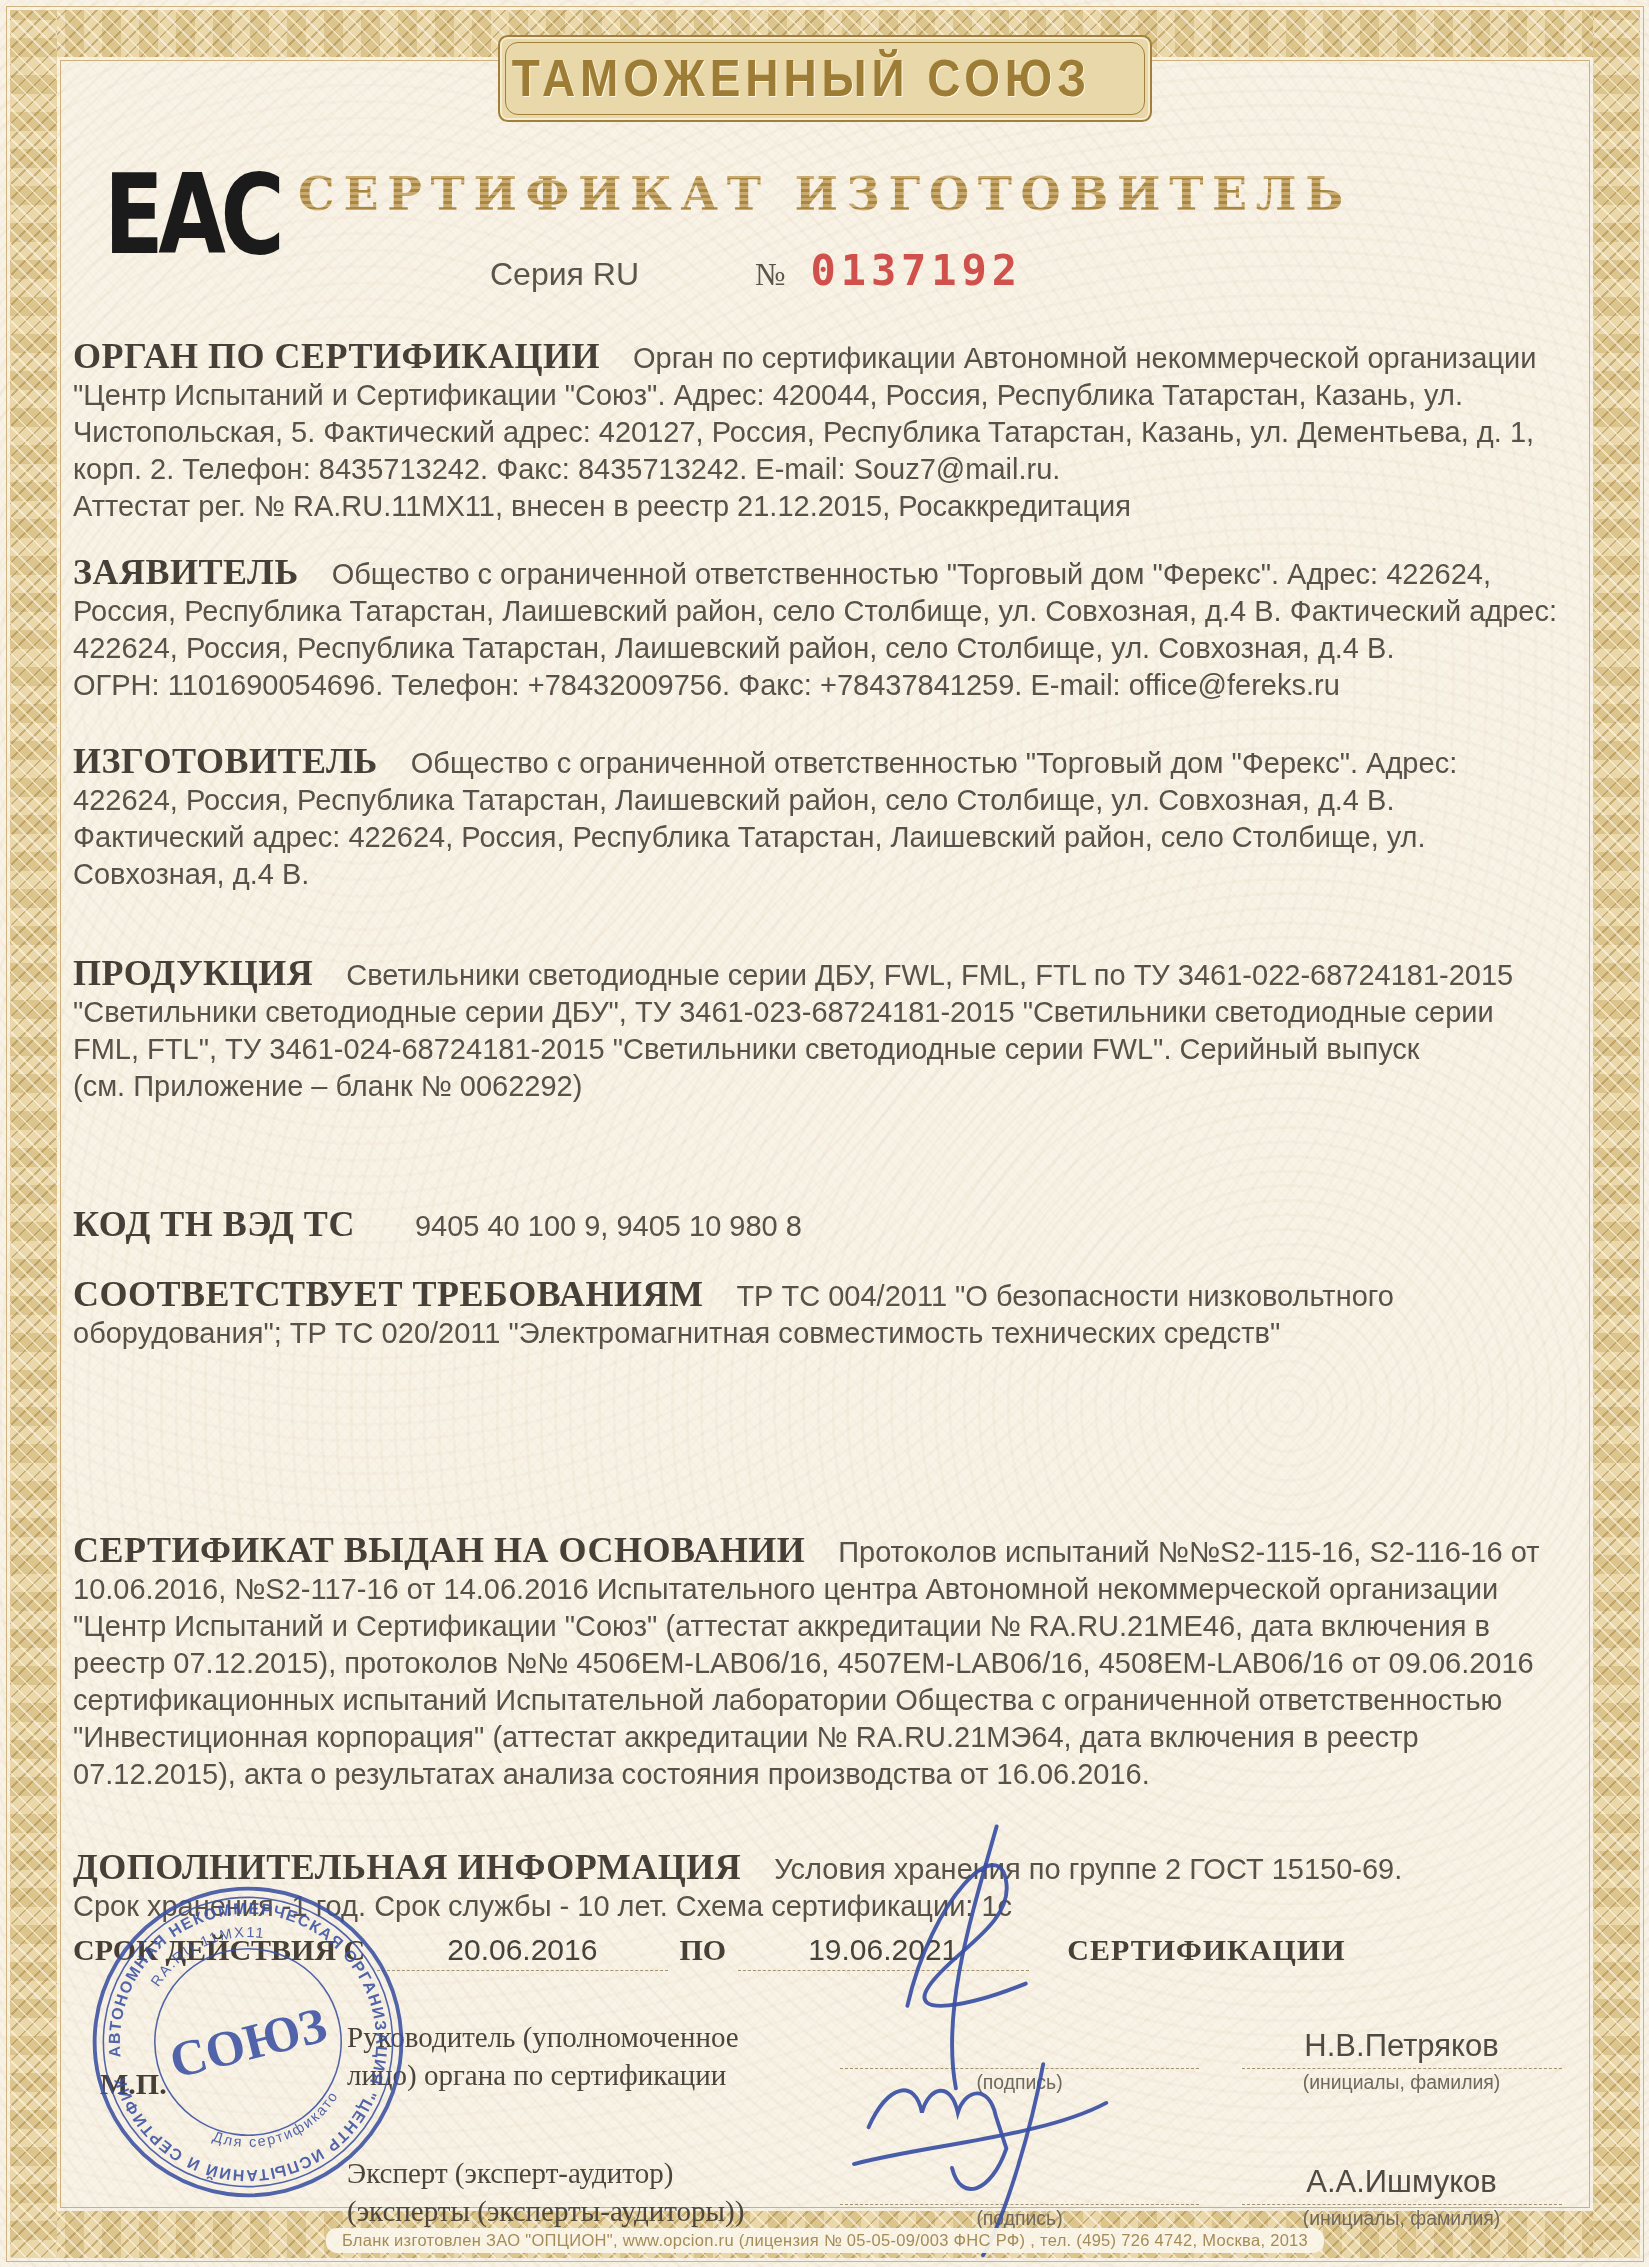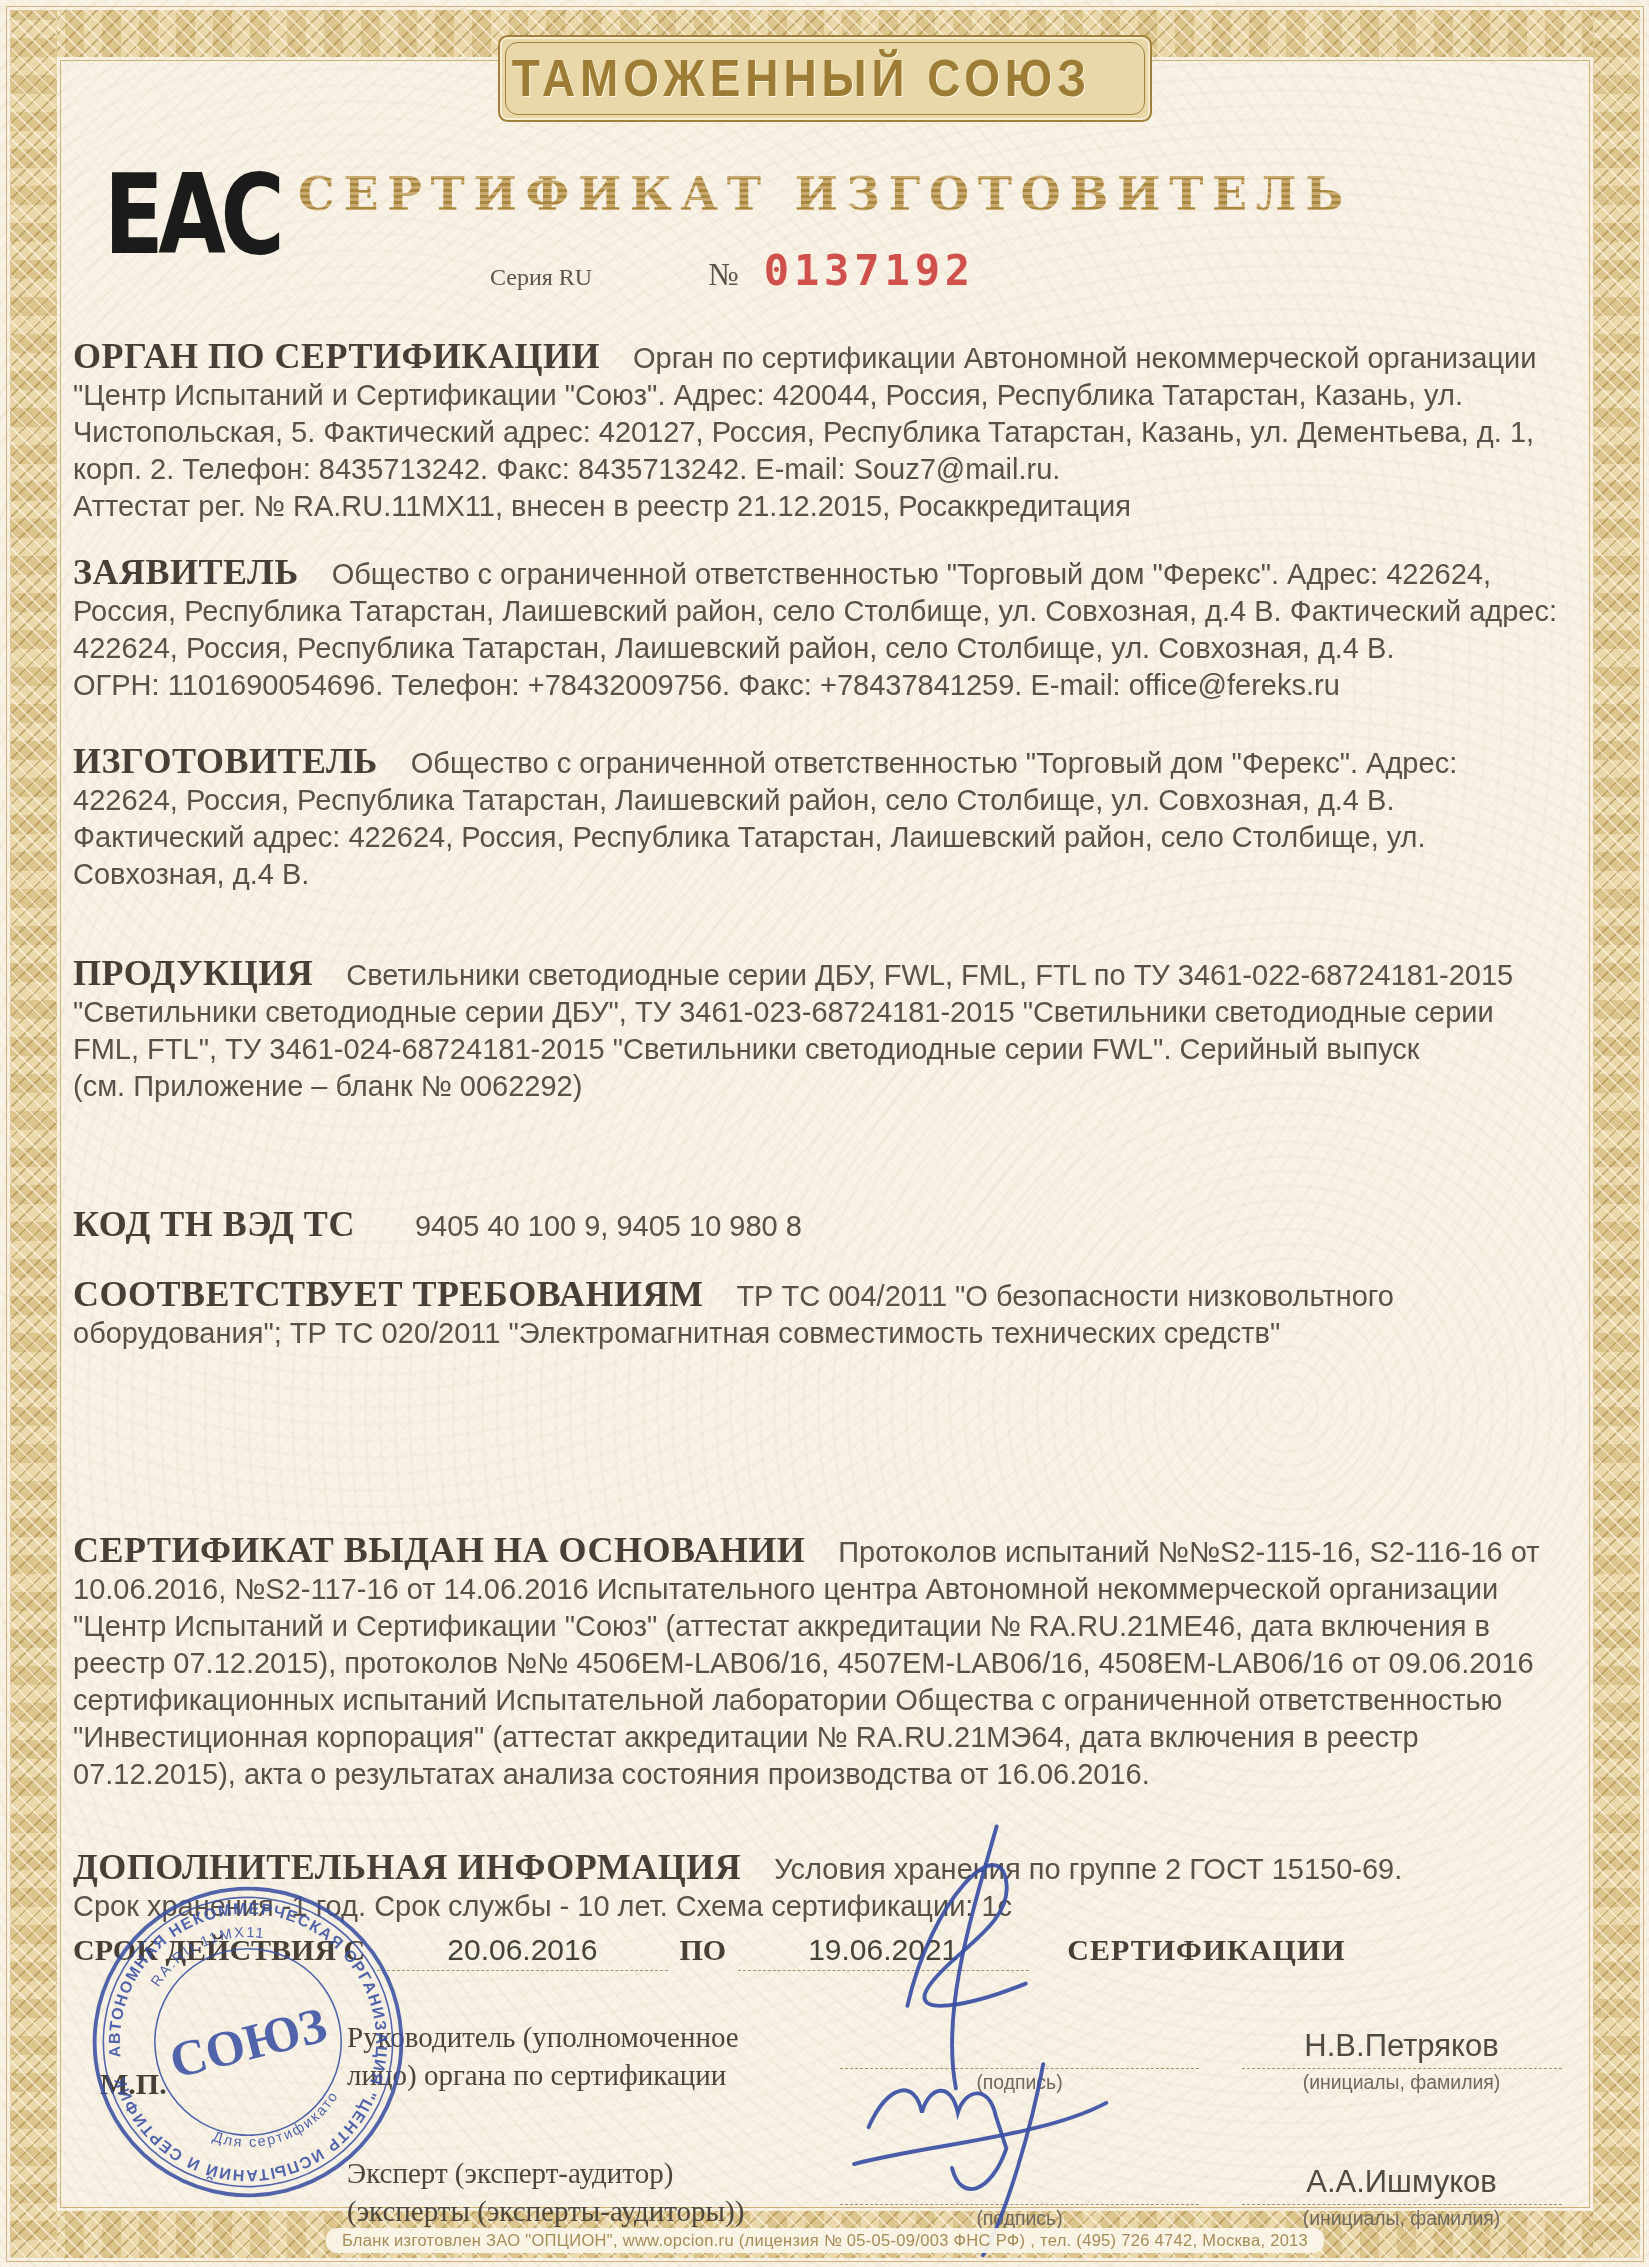--- a/index.html
+++ b/index.html
@@ -46,21 +46,21 @@
   .doc-title{margin:45px 0 0 0;text-align:center;font-family:"DejaVu Serif","Liberation Serif",serif;
     font-weight:bold;font-size:46px;letter-spacing:8.7px;
     background:repeating-linear-gradient(0deg,#a98740 0 2.9px,#c9ab72 2.9px 5.8px);
     -webkit-background-clip:text;background-clip:text;color:transparent;}
 
   .cert-row{display:flex;align-items:baseline;margin:17.5px 0 0 357px;}
   .cert-row .lbl{font-family:"Liberation Serif",serif;font-size:32px;color:#5a544b;margin-right:49px;}
   .cert-row .val{font-size:30px;color:#403c36;letter-spacing:1px;border-bottom:1px solid #b9ab8b;
     padding:0 165px 3.9px 1.9px;}
   .series-row{display:flex;align-items:baseline;margin:25px 0 0 417px;}
-  .series-row .lbl{font-family:Liberation Serif, serif;font-size:24px;color:#5a544b;}
+  .series-row .lbl{font-family:Liberation Sans, sans-serif;font-size:32px;color:#5a544b;}
   .series-row .nosign{font-family:"Liberation Serif",serif;font-size:32px;color:#5a544b;margin-left:116px;}
   .series-row .num{font-family:"DejaVu Sans Mono",monospace;font-weight:bold;font-size:42px;
     color:#d0504c;letter-spacing:4.9px;margin-left:25px;}
 
   
   .sections{margin-top:43px;padding-right:19.4px;}
   .sec{margin:0;}
   .sec p{margin:0;font-size:29px;line-height:37px;color:#57514a;white-space:pre-line;}
   .sec .sec-label{font-family:"Liberation Serif",serif;font-weight:bold;font-size:36px;color:#453f38;
     letter-spacing:0.5px;margin-right:33px;white-space:normal;}

